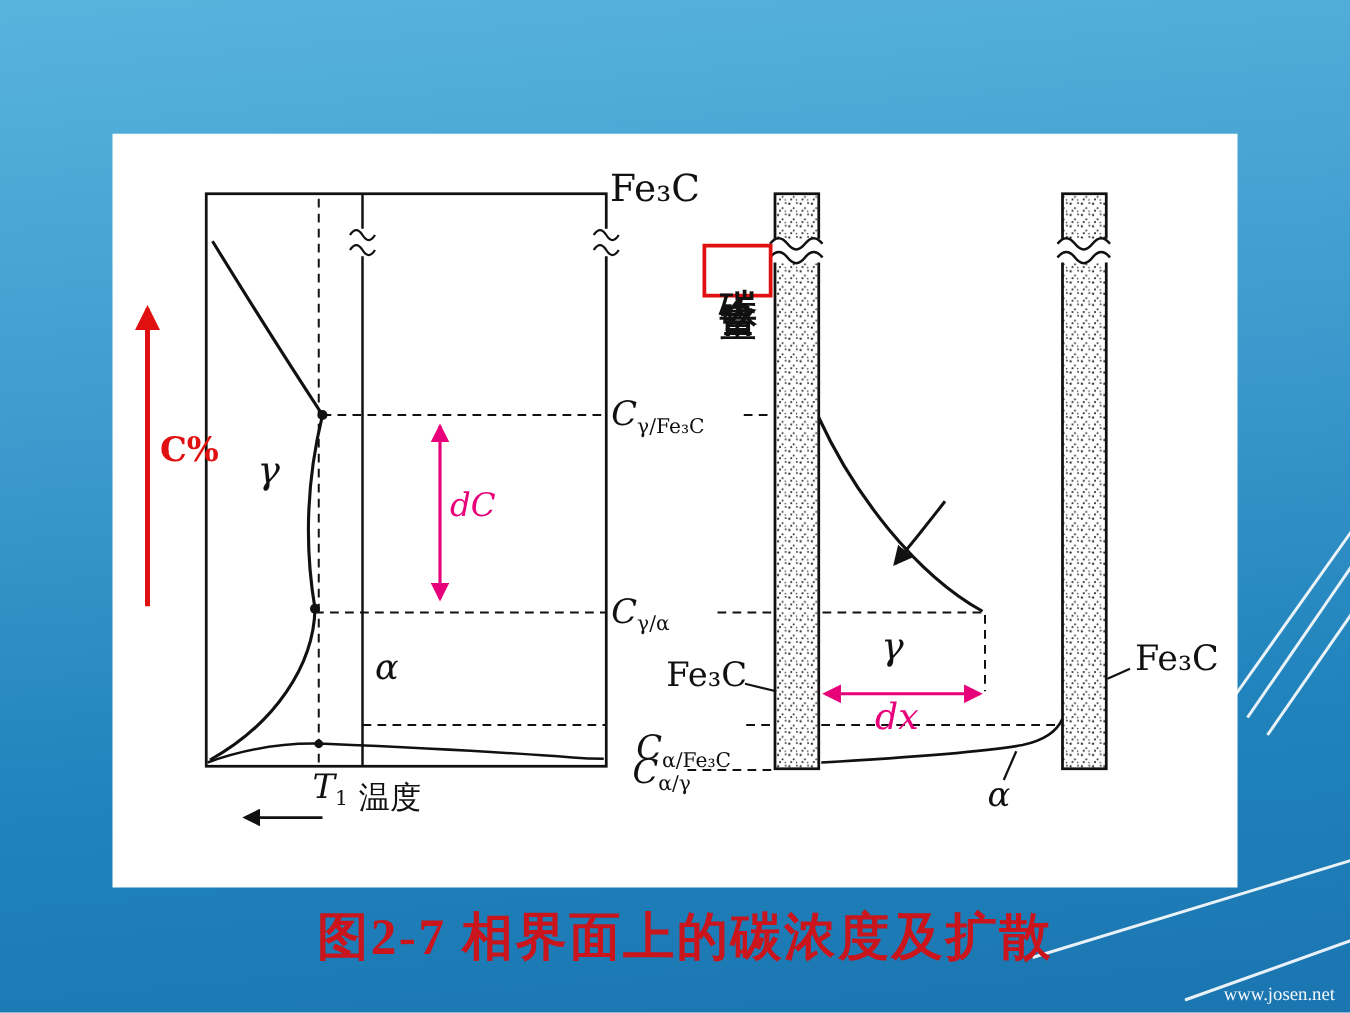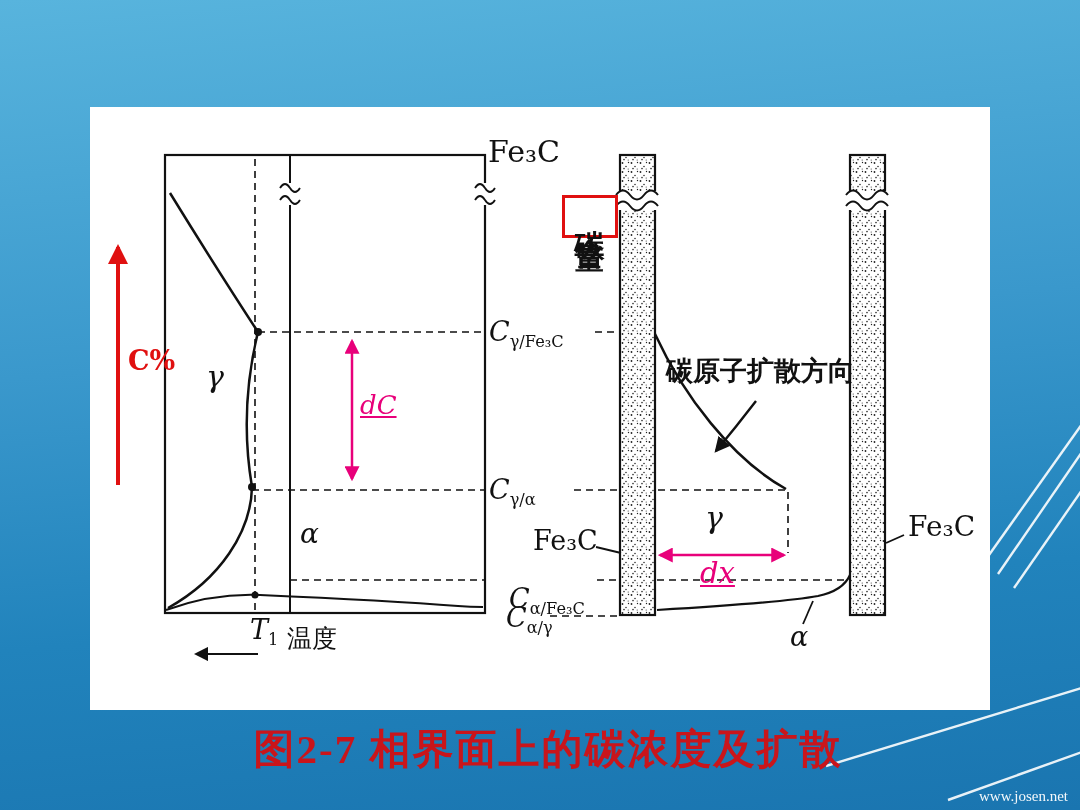--- a/index.html
+++ b/index.html
@@ -13,21 +13,21 @@
     position:absolute;left:90px;top:107px;width:900px;height:603px;
     background:#ffffff;z-index:2;
   }
   .panel svg.diagram{position:absolute;left:0;top:0;}
   .lbl{position:absolute;line-height:1;color:#111;font-family:"DejaVu Serif",serif;white-space:nowrap;z-index:3;}
   .math{font-size:27px;}
   .math sub{font-size:60%;line-height:0;}
   .it{font-style:italic;}
   .cjk{font-family:"Liberation Serif",serif;}
   .red{color:#e01010;}
-  .mag{color:#e8007a;text-decoration:underline;}
+  .mag{color:#e8007a;}
   .vbox{
     position:absolute;left:472px;top:88px;z-index:3;
     border:3px solid #e01010;padding:8px 9px;
     writing-mode:vertical-rl;text-orientation:upright;
     font-size:30px;font-weight:bold;letter-spacing:7px;color:#111;
     font-family:"Liberation Serif",serif;line-height:1.05;
   }
   .caption{
     position:absolute;left:0;right:0;top:722px;z-index:3;
     text-align:center;font-size:41px;font-weight:bold;color:#c9151b;
@@ -164,21 +164,20 @@
 
   <div class="lbl it" style="left:116px;top:255px;font-size:30px;">γ</div>
   <div class="lbl it" style="left:210px;top:413px;font-size:28px;">α</div>
   <div class="lbl it mag" style="left:270px;top:285px;font-size:26px;">dC</div>
 
   <div class="lbl math" style="left:140px;top:509px;margin-left:20px;"><i>T</i><sub>1</sub></div>
   <div class="lbl cjk" style="left:197px;top:519px;font-size:25px;font-weight:normal;">温度</div>
 
   <div class="vbox">碳含量</div>
 
-  <div class="lbl cjk" style="left:576px;top:251px;font-size:27px;font-weight:bold;">碳原子扩散方向</div>
 
   <div class="lbl it" style="left:615px;top:396px;font-size:30px;">γ</div>
   <div class="lbl it mag" style="left:610px;top:452px;font-size:29px;">dx</div>
 
   <div class="lbl" style="left:443px;top:420px;font-size:27px;">Fe₃C</div>
   <div class="lbl" style="left:818px;top:406px;font-size:28px;">Fe₃C</div>
   <div class="lbl it" style="left:700px;top:516px;font-size:27px;">α</div>
 
 </div>
 

